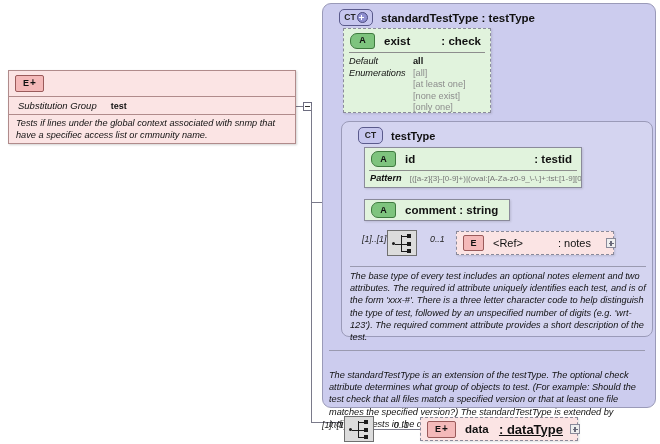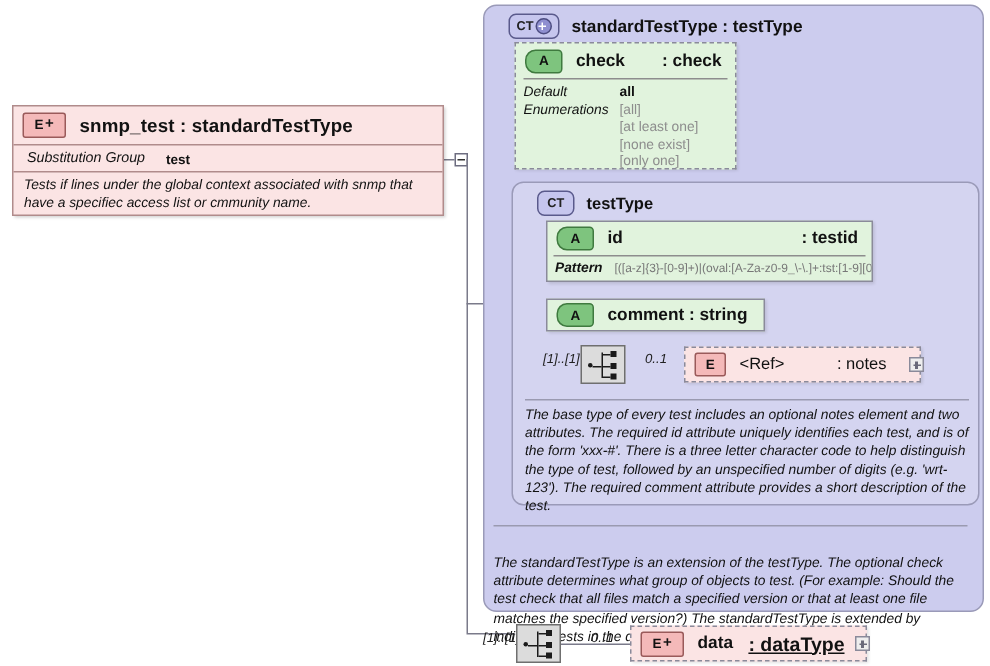--- a/index.html
+++ b/index.html
@@ -322,21 +322,20 @@
 <div class="line hline" style="left:332px; top:243px; width:54px;"></div>
 <div class="line hline" style="left:416px; top:243px; width:41px;"></div>
 <div class="line hline" style="left:374px; top:429px; width:47px;"></div>
 
 <div class="abs" id="snmp-box">
   <div class="title-row">
     <span class="icon-ep">
       <span class="ltr">E</span>
         <span class="plus">+</span>
     </span>
-    <span class="title-text">snmp_test : standardTestType</span>
   </div>
   <div class="sub-row">
     <span class="sub-label">Substitution Group</span>
     <span class="sub-value">test</span>
   </div>
   <div class="doc">Tests if lines under the global context associated with snmp that have a specifiec access list or cmmunity name.</div>
 </div>
 
 <div class="abs" id="std-type">
   <div class="box-header">
@@ -346,21 +345,21 @@
     </span>
     <span class="htext">standardTestType : testType</span>
   </div>
 </div>
 
 <div class="abs" id="check-box">
   <div class="attr-title">
     <span class="icon-a">
       <span class="ltr">A</span>
     </span>
-    <span class="nm">check</span>
+    <span class="nm">exist</span>
     <span class="tp">: check</span>
   </div>
   <div class="sep"></div>
   <div class="facets">
     <div class="fcol-l">
       <div>Default</div>
       <div>Enumerations</div>
     </div>
     <div class="fcol-r">
       <div class="fdefault">all</div>

